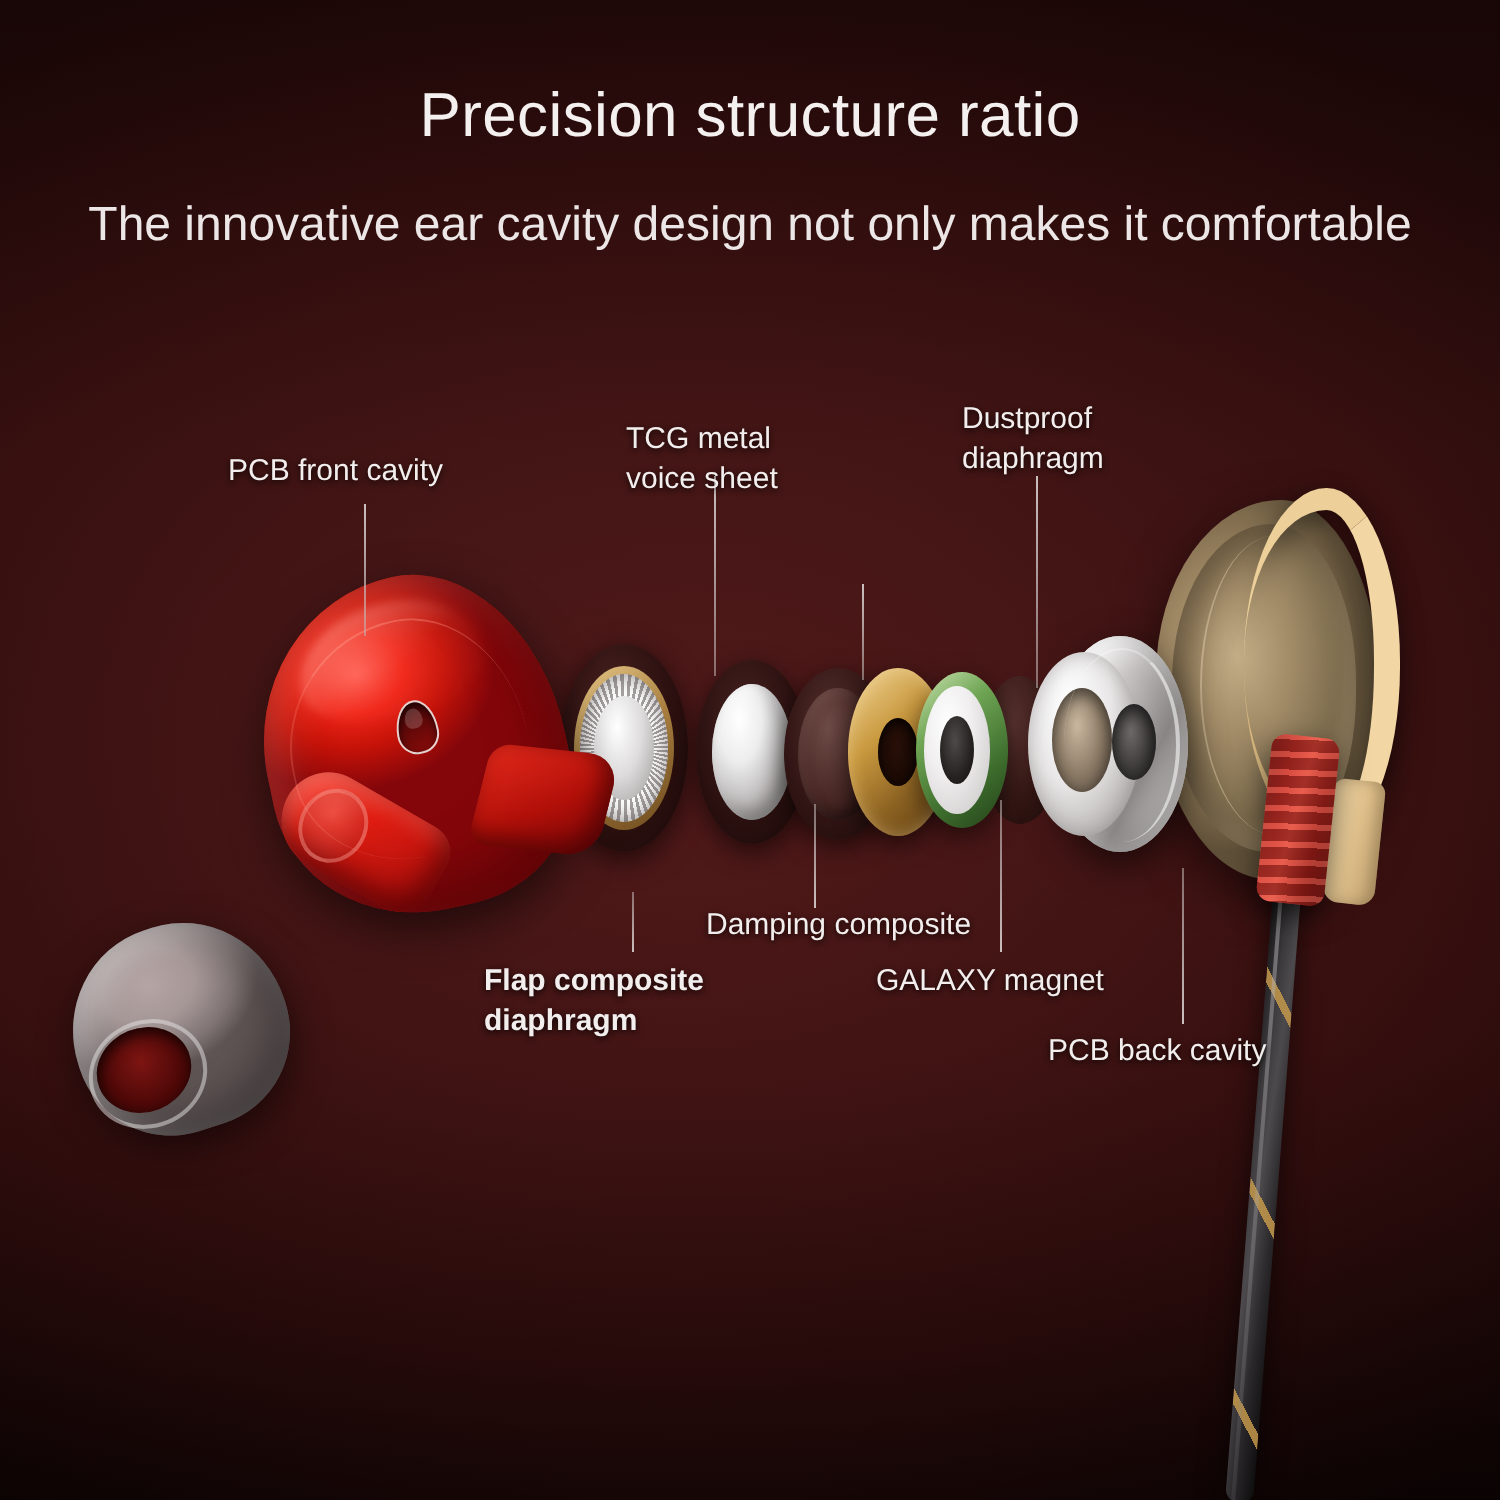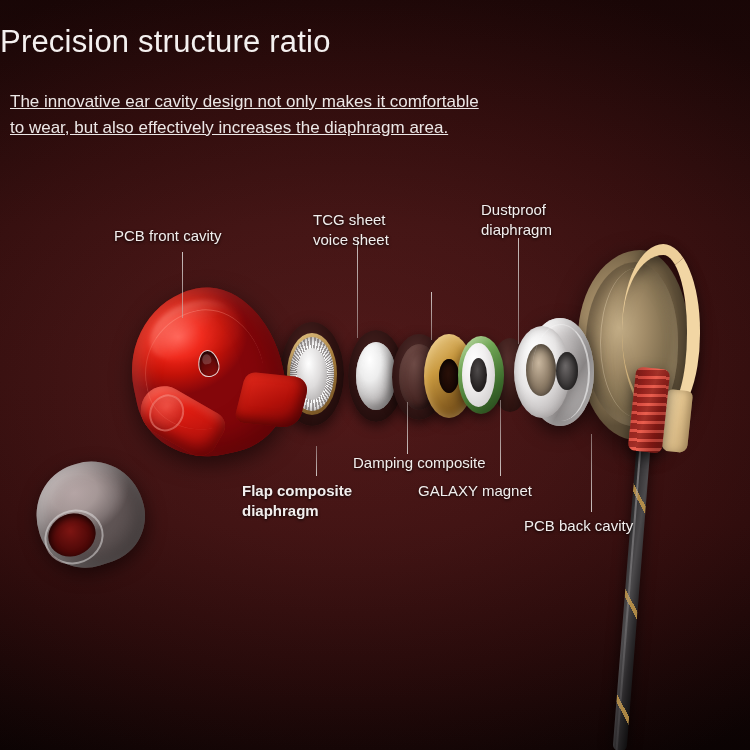--- a/index.html
+++ b/index.html
@@ -20,42 +20,41 @@
     background-image:
       radial-gradient(ellipse 620px 440px at 46% 52%, #3a1212 0%, #2a0d0d 38%, #1a0707 66%, #0b0303 88%, #040101 100%),
       linear-gradient(180deg, #150505 0%, #200909 30%, #1c0707 70%, #070202 100%);
     background-blend-mode: screen, normal;
   }
 
   
   .header {
     position: absolute;
     left: 0;
-    top: 0;
+    top: 16px;
     width: 750px;
-    text-align: left;
+    text-align: center;
     z-index: 30;
   }
   .title {
     margin: 0;
     padding-top: 24px;
     font-size: 31px;
     font-weight: 400;
     letter-spacing: 0.2px;
     color: #f4f0ef;
     line-height: 1.15;
   }
   .subtitle {
-    margin: 10px;
+    margin: 0;
     padding-top: 19px;
-    font-size: 17px;
+    font-size: 24px;
     font-weight: 400;
     color: #ece7e6;
     line-height: 1.53;
-    text-decoration: underline;
   }
   .subtitle span { display: block; }
 
   
   .label {
     position: absolute;
     color: #f2eeed;
     font-size: 15px;
     line-height: 1.28;
     white-space: nowrap;
@@ -511,21 +510,20 @@
 </style>
 </head>
 <body>
 
 <div id="poster">
 
   <div class="header">
     <h1 class="title">Precision structure ratio</h1>
     <p class="subtitle">
       <span>The innovative ear cavity design not only makes it comfortable</span>
-      <span>to wear, but also effectively increases the diaphragm area.</span>
     </p>
   </div>
 
   <div id="stage">
 
     <div class="part eartip">
       <div class="eartip-body"></div>
       <div class="eartip-bore"></div>
       <div class="eartip-rim"></div>
     </div>
@@ -609,40 +607,40 @@
   <div class="leader up" style="left:316px; top:446px; height:30px;"></div>
   <div class="leader up" style="left:407px; top:402px; height:52px;"></div>
   <div class="leader up" style="left:500px; top:400px; height:76px;"></div>
   <div class="leader up" style="left:591px; top:434px; height:78px;"></div>
 
   <div class="label" style="left:114px; top:226px;">
     <span>PCB front cavity</span>
   </div>
 
   <div class="label two-line" style="left:313px; top:210px;">
-    <span>TCG sheet</span>
+    <span>TCG metal</span>
     <span>voice sheet</span>
   </div>
 
 
   <div class="label two-line" style="left:481px; top:200px;">
     <span>Dustproof</span>
     <span>diaphragm</span>
   </div>
 
   <div class="label two-line" style="left:242px; top:481px;font-weight:bold;">
     <span>Flap composite</span>
     <span>diaphragm</span>
   </div>
 
   <div class="label" style="left:353px; top:453px;">
     <span>Damping composite</span>
   </div>
 
-  <div class="label" style="left:418px; top:481px;">
+  <div class="label" style="left:438px; top:481px;">
     <span>GALAXY magnet</span>
   </div>
 
   <div class="label" style="left:524px; top:516px;">
     <span>PCB back cavity</span>
   </div>
 
 </div>
 
 </body></html>

